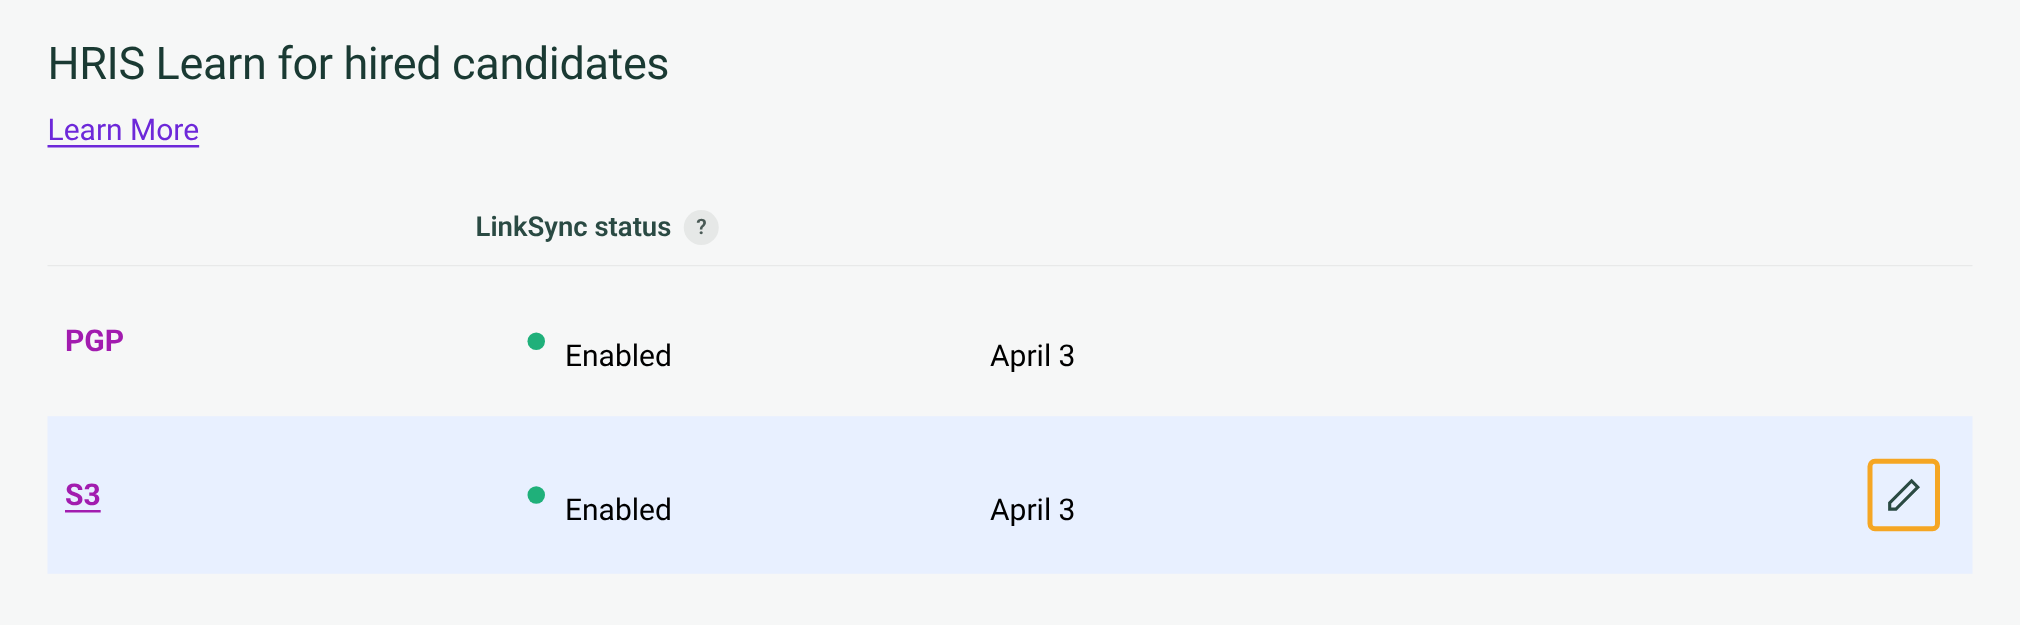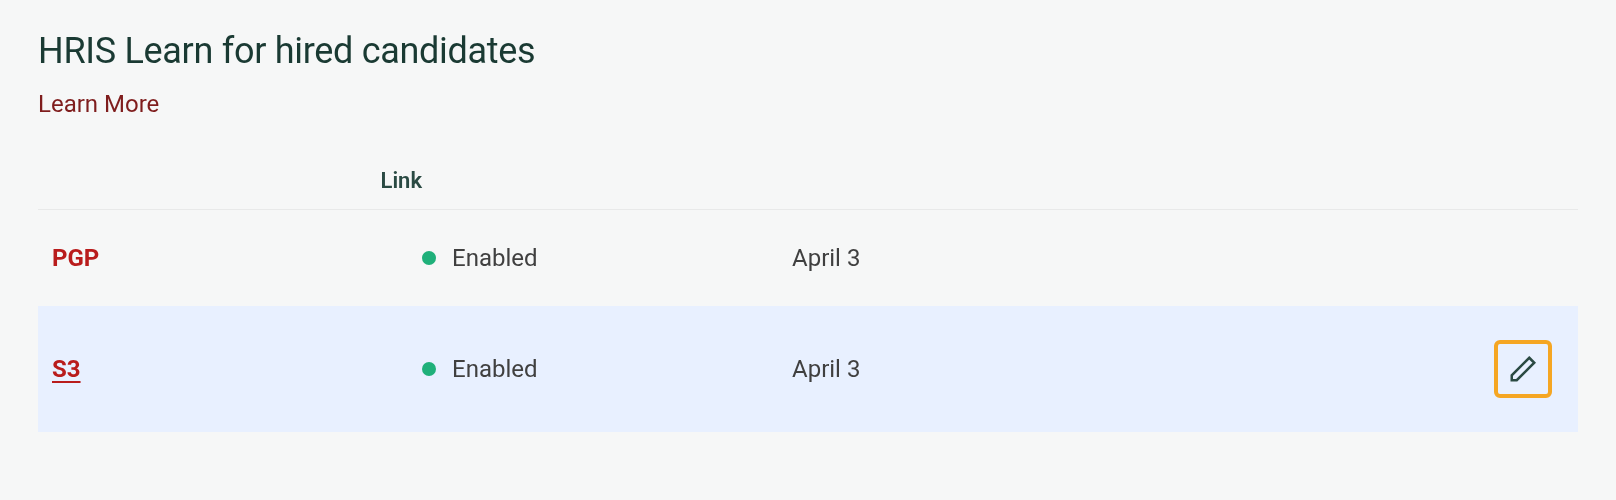--- a/index.html
+++ b/index.html
@@ -17,21 +17,22 @@
     .page-title {
       font-size: 36px;
       font-weight: 400;
       color: #1a3a33;
       letter-spacing: -0.3px;
       margin-bottom: 18px;
     }
     .learn-more-link {
       font-size: 24px;
       font-weight: 400;
-      color: #7f1d1d;
+      color: #6d28d9;
+      text-decoration: underline;
       text-underline-offset: 4px;
       cursor: pointer;
       display: inline-block;
       margin-bottom: 50px;
     }
     .table {
       width: 100%;
     }
     .table-header {
       display: grid;
@@ -69,41 +70,42 @@
       grid-template-columns: 370px 370px 1fr 90px;
       align-items: center;
       padding: 34px 14px;
     }
     .table-row.highlighted {
       background: #e8f0ff;
     }
     .link-name {
       font-size: 24px;
       font-weight: 700;
-      color: #b91c1c;
+      color: #a21caf;
     }
     .link-name.underlined {
       text-decoration: underline;
       text-underline-offset: 4px;
     }
     .status-cell {
       display: flex;
       align-items: center;
       gap: 16px;
     }
     .status-dot {
       width: 14px;
       height: 14px;
       border-radius: 50%;
       background: #1fb07a;
     }
     .status-text, .last-edited {
       font-size: 24px;
       font-weight: 400;
-      color: #404040;
+      color: #000000;
+      margin-top: 24px;
     }
     .edit-btn-wrap {
       display: flex;
       justify-content: flex-end;
       padding-right: 12px;
     }
     .edit-btn {
       width: 58px;
       height: 58px;
       border: 4px solid #f5a623;
@@ -126,20 +128,24 @@
 <body>
 
 
 
 <h1 class="page-title">HRIS Learn for hired candidates</h1>
 <a class="learn-more-link">Learn More</a>
 
 <div class="table">
   <div class="table-header">
     <div class="th">Link</div>
+    <div class="th th-sync">
+      <span>Sync status</span>
+      <span class="help-icon">?</span>
+    </div>
     <div></div>
   </div>
 
   <div id="rows">
       <div class="table-row">
         <div class="link-name">PGP</div>
         <div class="status-cell">
           <span class="status-dot" style="background: rgb(31, 176, 122);"></span>
           <span class="status-text">Enabled</span>
         </div>

